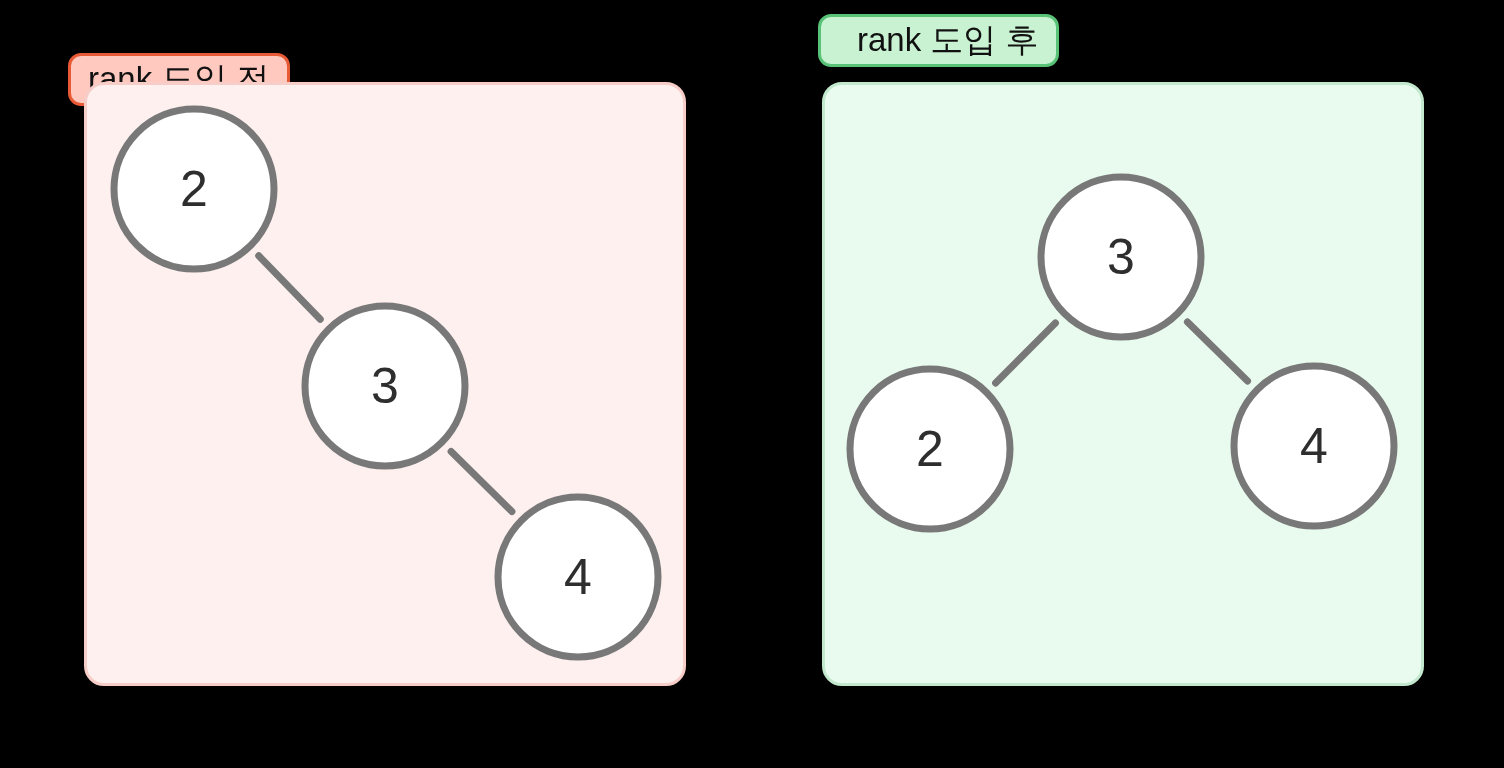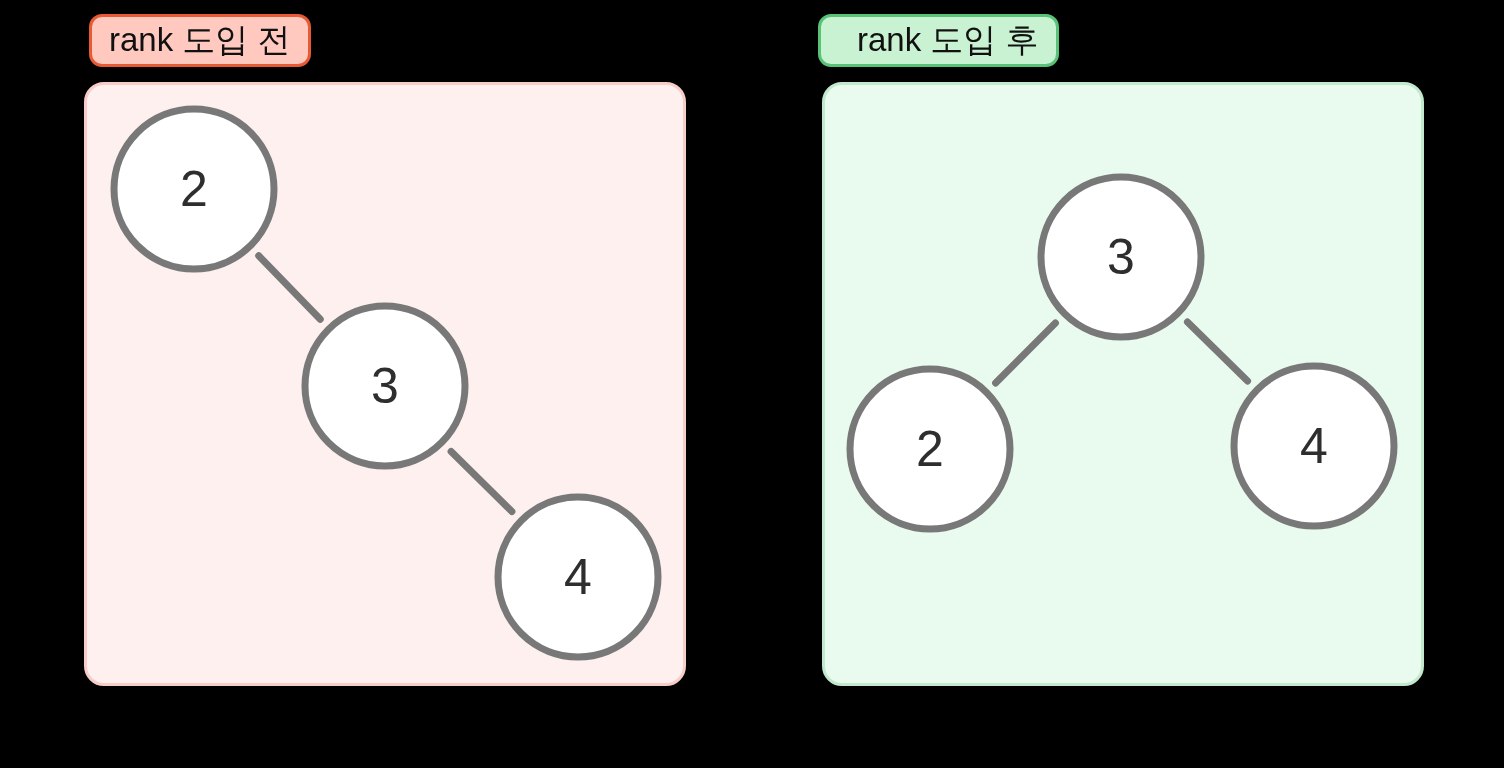--- a/index.html
+++ b/index.html
@@ -22,23 +22,24 @@
     box-sizing: border-box;
     display: flex;
     align-items: center;
     padding: 0 17px;
     border-radius: 13px;
     font-size: 33px;
     color: var(--badge-text, #111);
     white-space: nowrap;
   }
   .badge-before {
-    left: 89px;
+    left: 68px;
     background: var(--before-badge-bg);
     border: 3.5px solid var(--before-badge-border);
+    margin-top: 39px;
   }
   .badge-after {
     left: 818px;
     background: var(--after-badge-bg);
     border: 3.5px solid var(--after-badge-border);
     padding-left: 36px;
   }
   .panel {
     position: absolute;
     top: 82px;

